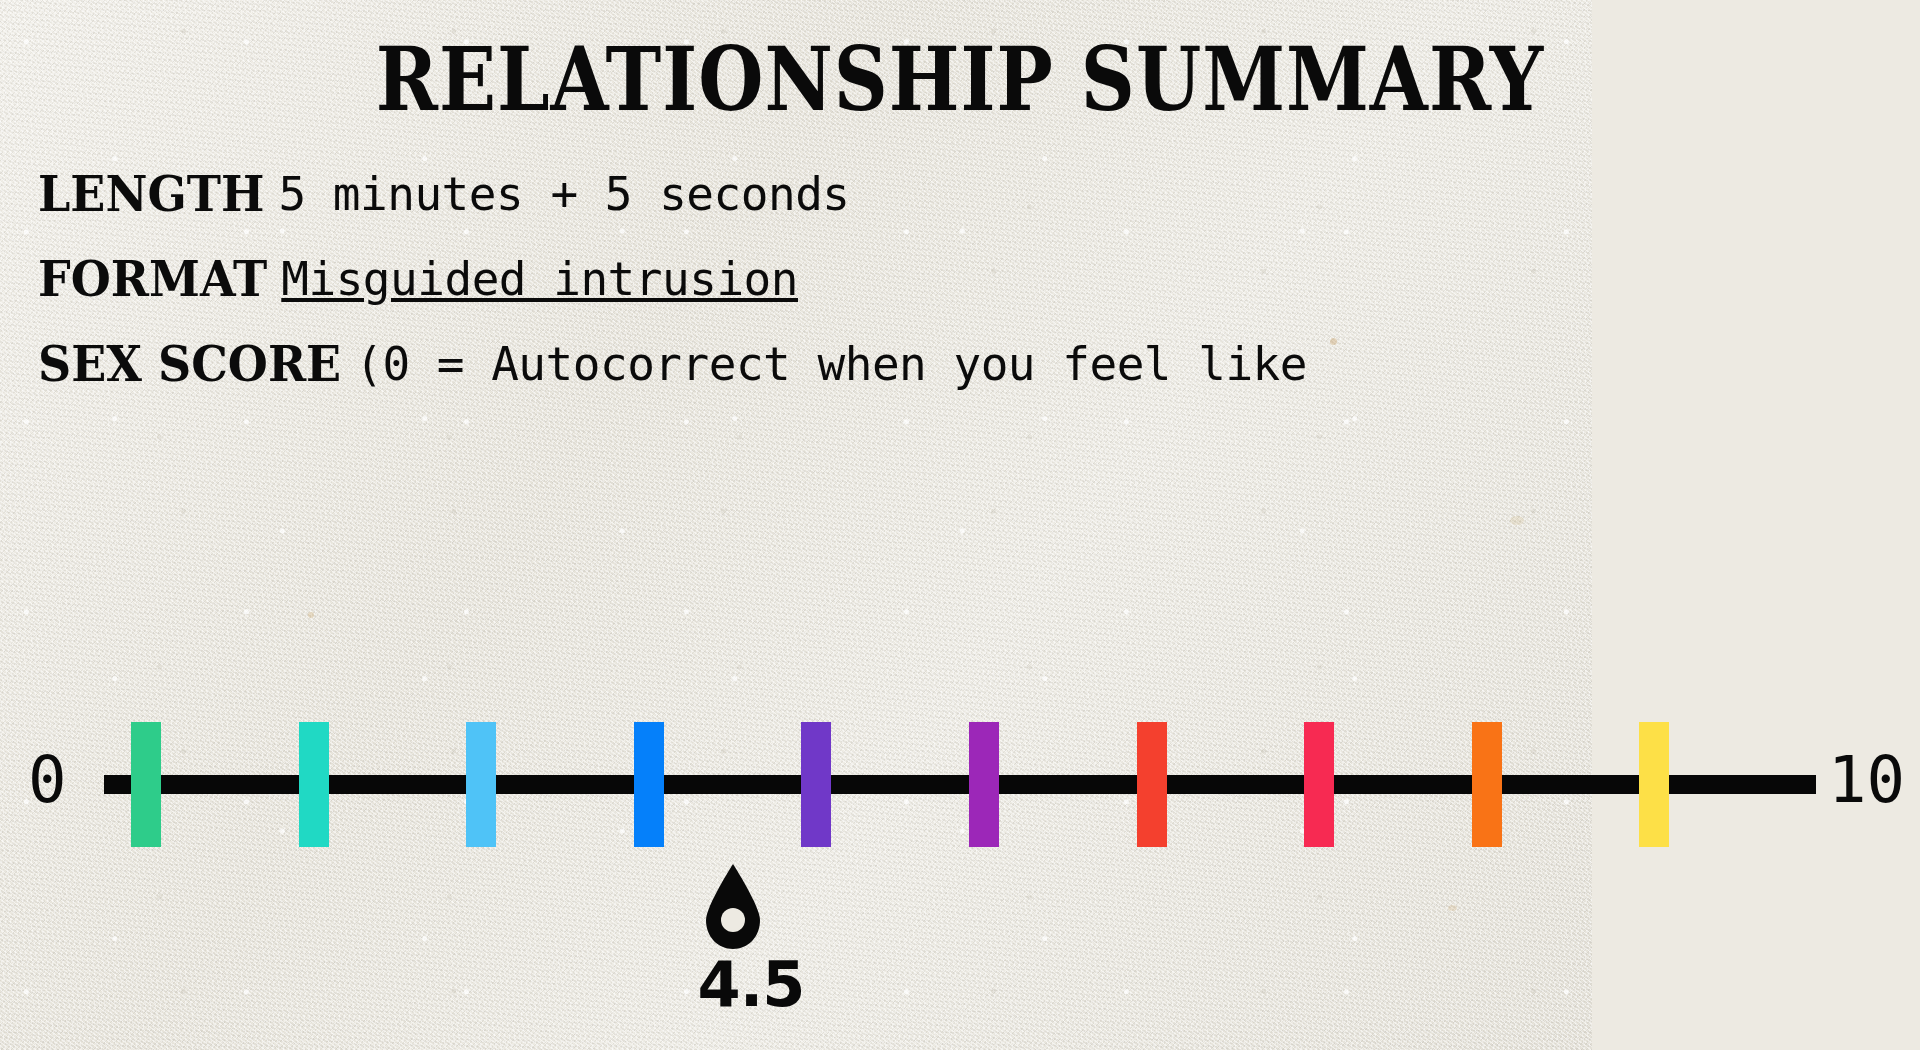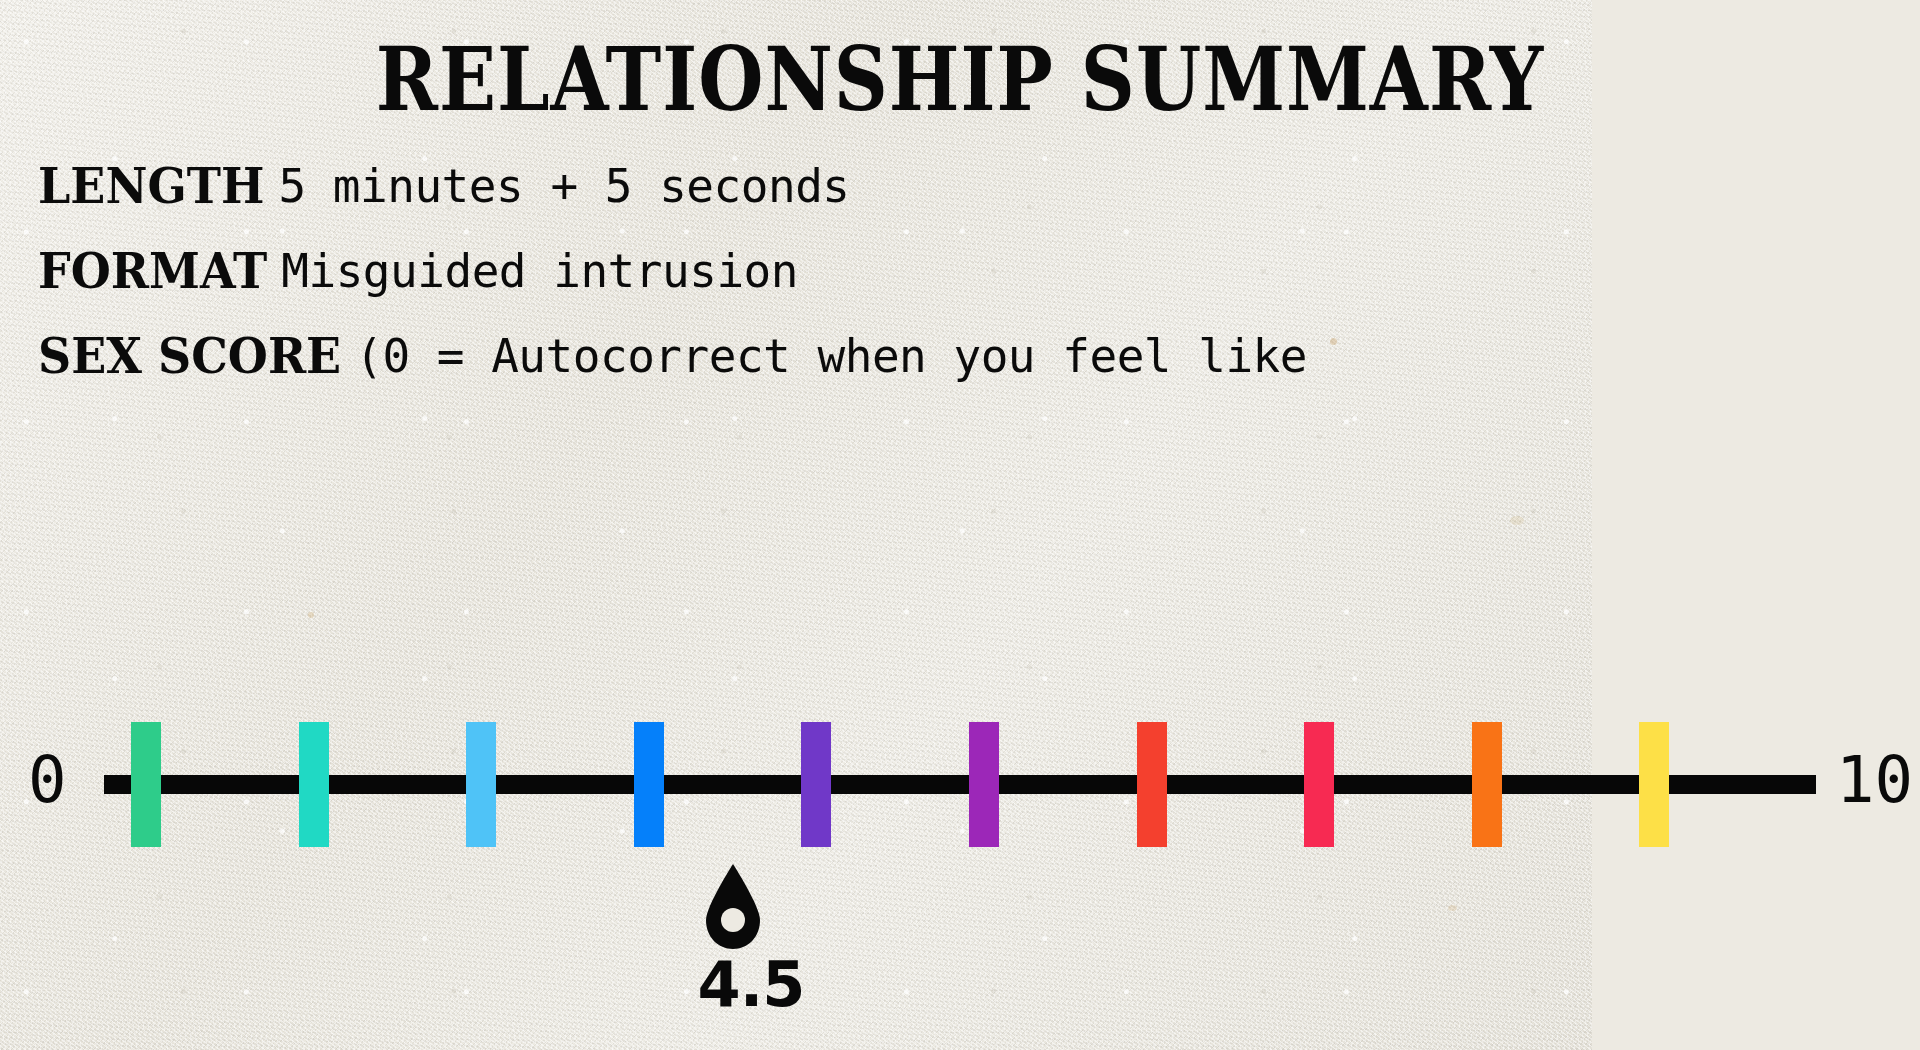--- a/index.html
+++ b/index.html
@@ -78,21 +78,21 @@
     color: #0A0A0A;
     transform: scaleX(0.96) scaleY(1.12);
     transform-origin: center top;
     white-space: nowrap;
   }
 
   
   #body-block {
     position: absolute;
     left: 38px;
-    top: 144px;
+    top: 152px;
     width: 1700px;
   }
   .body-line {
     font-family: "DejaVu Sans Mono", "Liberation Mono", monospace;
     font-size: 46px;
     line-height: 85px;
     color: #0B0B0B;
     white-space: pre-wrap;
     letter-spacing: -0.5px;
   }
@@ -124,21 +124,21 @@
   }
   .end-label {
     position: absolute;
     font-family: "DejaVu Sans Mono", "Liberation Mono", monospace;
     font-size: 64px;
     color: #0A0A0A;
     top: 748px;
     line-height: 1;
   }
   #label-zero { left: 28px; }
-  #label-ten  { left: 1828px; margin-left: 8px; }
+  #label-ten  { left: 1828px; }
 
   .tick {
     position: absolute;
     top: 722px;
     width: 30px;
     height: 125px;
   }
 
   
   #marker {
@@ -176,21 +176,21 @@
   <div class="blotch" style="left:308px; top:612px; width:6px; height:6px; background:rgba(200,160,90,0.26);"></div>
   <div class="blotch" style="left:1448px; top:905px; width:9px; height:6px; background:rgba(205,170,110,0.22);"></div>
   <div class="blotch" style="left:1510px; top:516px; width:14px; height:9px; background:rgba(195,160,95,0.16);"></div>
 
   <div id="title">RELATIONSHIP SUMMARY</div>
 
   <div id="body-block">
 
     <div class="body-line"><span class="lbl">LENGTH</span><span style="padding-left:14px;">5 minutes + 5 seconds</span></div>
 
-    <div class="body-line"><span class="lbl">FORMAT</span><span style="padding-left:14px;">Misguided intrusion</span></div>
+    <div class="body-line"><span class="lbl">FORMAT</span><span style="padding-left:14px;text-decoration:underline;">Misguided intrusion</span></div>
 
     <div class="body-line"><span class="lbl">SEX SCORE</span><span style="padding-left:14px;margin-top:45px;">(0 = Autocorrect when you feel like</span></div>
 
   </div>
 
   <div id="scale-area">
 
     <div class="end-label" id="label-zero">0</div>
 
     <div id="axis-line"></div>

